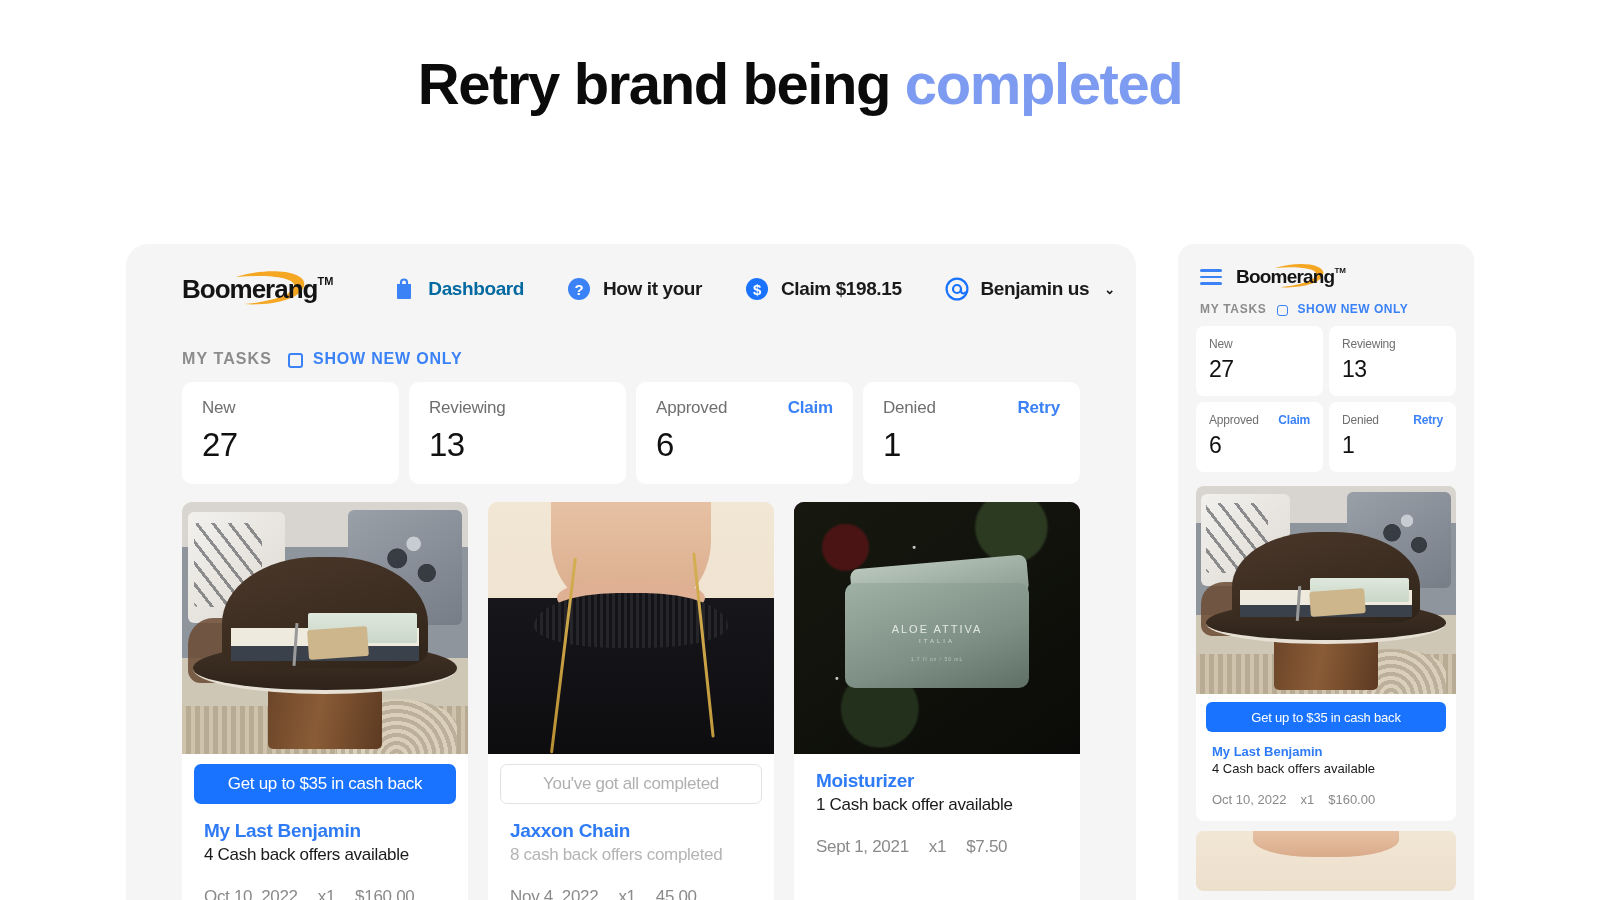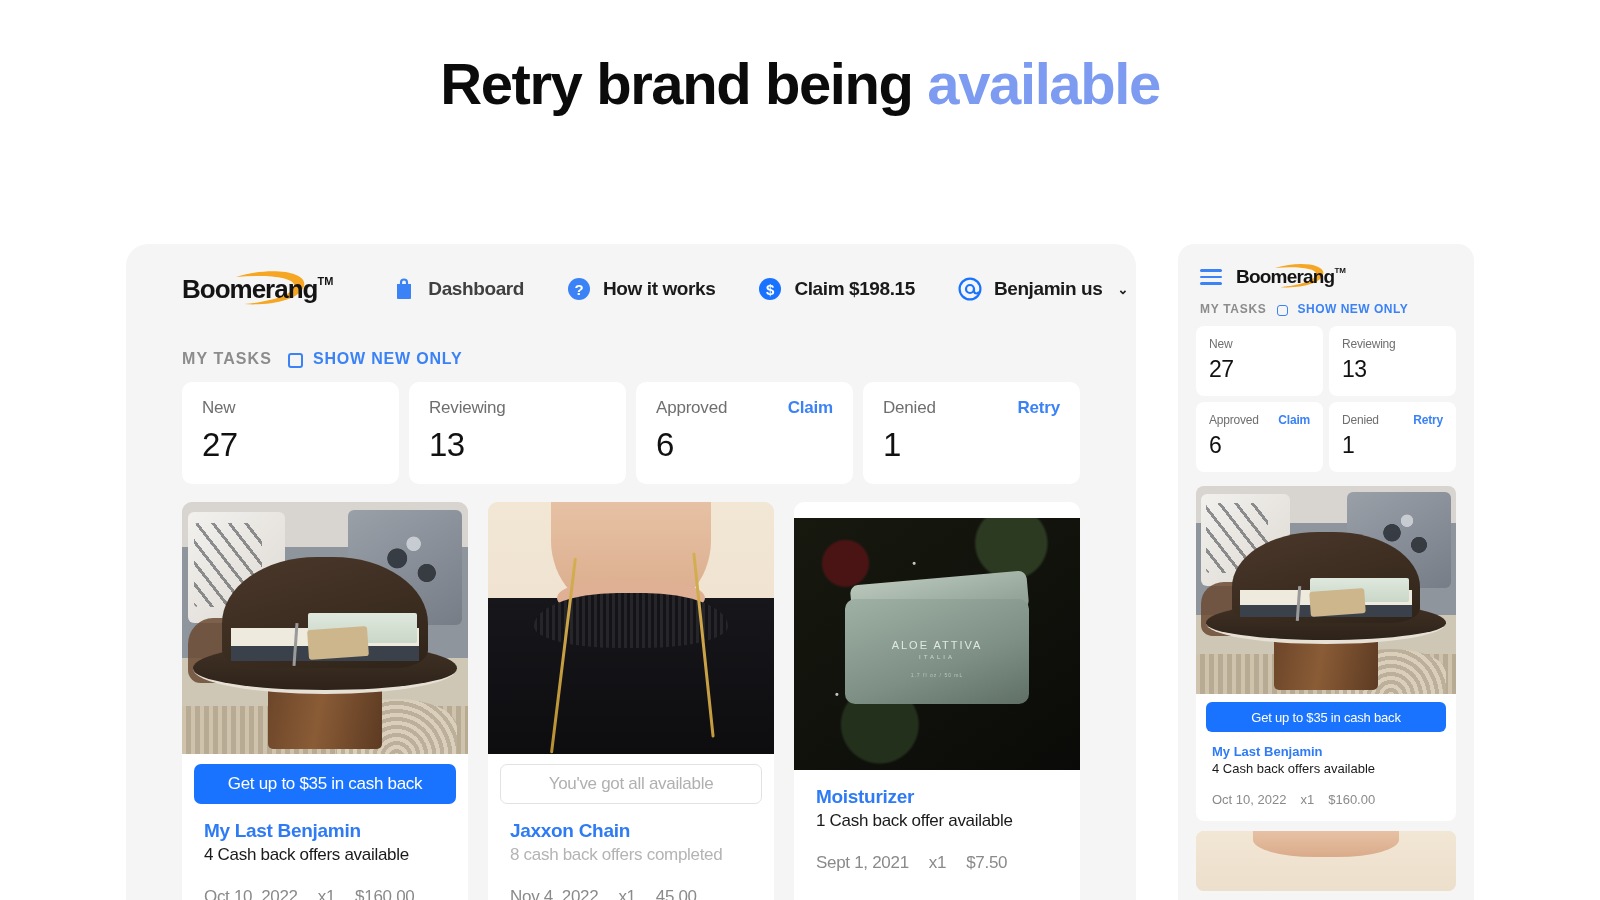--- a/index.html
+++ b/index.html
@@ -49,21 +49,21 @@
   .logo-tm { font-size: 11px; font-weight: 700; color: #141414; margin-top: 1px; z-index: 2; }
   .swoosh {
     position: absolute; left: 48px; top: -4px; width: 80px; height: 38px;
     z-index: 1;
   }
   .nav-item {
     display: flex; align-items: center; gap: 11px; margin-right: 42px;
     font-size: 19px; font-weight: 600; color: #1a1a1a; letter-spacing: -0.4px;
     cursor: pointer; white-space: nowrap;
   }
-  .nav-item.active { color: #404040; }
+  .nav-item.active { color: #0369a1; }
   .nav-item:last-child { margin-right: 0; }
   .nav-ico { width: 26px; height: 26px; flex: none; }
   .chev { margin-left: 4px; font-size: 13px; color: #1a1a1a; }
 
   
   .tasks-bar {
     display: flex; align-items: center; gap: 16px;
     padding: 16px 56px 0 56px;
   }
   .tasks-label {
@@ -223,21 +223,21 @@
   .chain-collar { position:absolute; left:16%; top:36%; width:68%; height:22%;
       background:repeating-linear-gradient(90deg,#26252a 0 3px,#141317 3px 6px);
       border-radius:50%/70% 70% 46% 46%; }
   .chain-neckhole { position:absolute; left:24%; top:30%; width:52%; height:16%;
       background:#dfb093; border-radius:50%; }
   .chain-gold1 { position:absolute; left:26%; top:22%; width:3px; height:78%;
       background:linear-gradient(180deg,#d4af52,#b88f33); transform:rotate(7deg); border-radius:2px;}
   .chain-gold2 { position:absolute; right:24%; top:20%; width:3px; height:74%;
       background:linear-gradient(180deg,#d4af52,#c39a3e); transform:rotate(-6deg); border-radius:2px;}
 
-  .img-cream { background:#701a75;margin-top:16px; }
+  .img-cream { background:#701a75; }
   .cream-bg { position:absolute; inset:0;
       background:
         radial-gradient(circle at 18% 18%, #4a1414 0 7%, transparent 8%),
         radial-gradient(circle at 76% 10%, #2c3a22 0 11%, transparent 12%),
         radial-gradient(circle at 30% 82%, #23301c 0 13%, transparent 14%),
         linear-gradient(145deg,#17190f,#0a0b08);}
   .cream-sparkle { position:absolute; inset:0;
       background:
         radial-gradient(circle at 22% 32%, #fff 0 1px, transparent 2px),
         radial-gradient(circle at 42% 18%, #fff 0 1px, transparent 2px),
@@ -258,21 +258,21 @@
       color:#dfe7df; font-size:6px; letter-spacing:3px; opacity:.8;}
   .jar-t3 { position:absolute; left:26%; top:61%; width:48%; text-align:center;
       color:#cfd9cf; font-size:5px; letter-spacing:1px; opacity:.75;}
 </style>
 </head>
 <body>
 
 <div class="page">
 
   <div class="hero">
-    <h1><span>Retry brand being </span><span class="accent">available</span></h1>
+    <h1><span>Retry brand being </span><span class="accent">completed</span></h1>
   </div>
 
   <div class="panels">
 
     <div class="desktop-panel">
 
       <div class="nav">
         <div class="logo">
           <svg class="swoosh" viewBox="0 0 80 38">
             <path d="M6 7 C42 -4, 78 2, 74 16 C70 30, 40 36, 14 34 C38 32, 62 26, 64 16 C66 7, 36 4, 6 7 Z" fill="#f5a623"></path>
@@ -287,21 +287,21 @@
             <path d="M10 9V6.5a3 3 0 0 1 6 0V9" fill="none" stroke="#3b82f6" stroke-width="2.2"></path>
           </svg>
           <span>Dashboard</span>
         </div>
 
         <div class="nav-item">
           <svg class="nav-ico" viewBox="0 0 26 26">
             <circle cx="13" cy="13" r="11" fill="#3b82f6"></circle>
             <text x="13" y="19" font-size="15" font-family="Liberation Sans, sans-serif" font-weight="700" fill="#fff" text-anchor="middle">?</text>
           </svg>
-          <span>How it works</span>
+          <span>How it your</span>
         </div>
 
         <div class="nav-item">
           <svg class="nav-ico" viewBox="0 0 26 26">
             <circle cx="13" cy="13" r="11" fill="#1a73ff"></circle>
             <text x="13" y="19" font-size="15" font-family="Liberation Sans, sans-serif" font-weight="700" fill="#fff" text-anchor="middle">$</text>
           </svg>
           <span>Claim $198.15</span>
         </div>
 
@@ -390,21 +390,21 @@
           <div class="pimg img-chain">
             <span class="chain-bg"></span>
               <span class="chain-jaw"></span>
               <span class="chain-neck"></span>
             <span class="chain-sweater"></span>
               <span class="chain-neckhole"></span>
               <span class="chain-collar"></span>
             <span class="chain-gold1"></span>
               <span class="chain-gold2"></span>
           </div>
-          <div class="pbtn done">You've got all available</div>
+          <div class="pbtn done">You've got all completed</div>
           <div class="pinfo">
             <div class="ptitle">Jaxxon Chain</div>
             <div class="psub muted">8 cash back offers completed</div>
           </div>
           <div class="pmeta">
             <span>Nov 4, 2022</span>
             <span>x1</span>
             <span>45.00</span>
           </div>
         </div>

